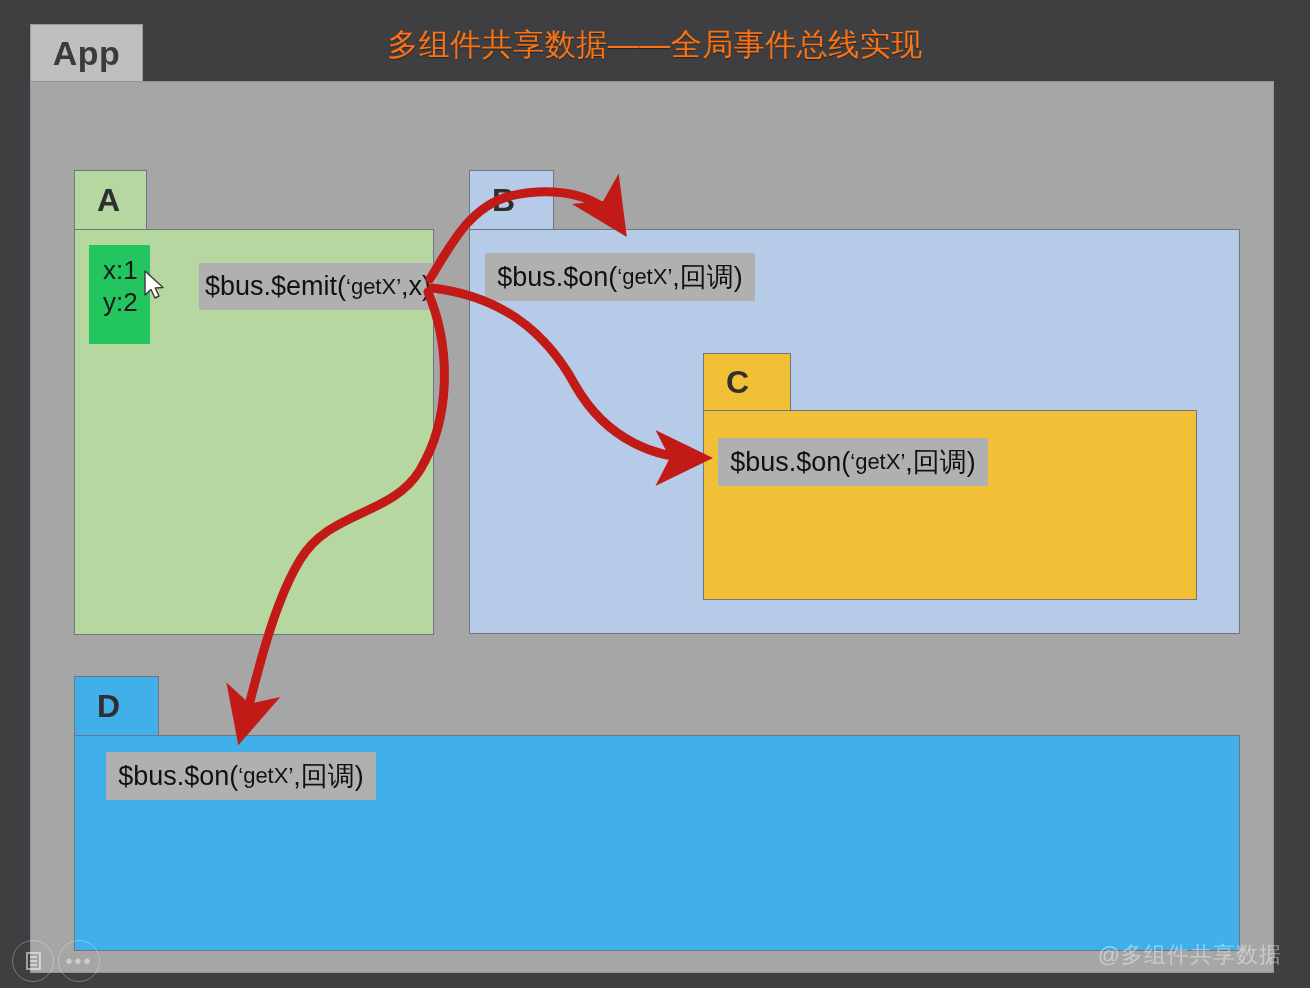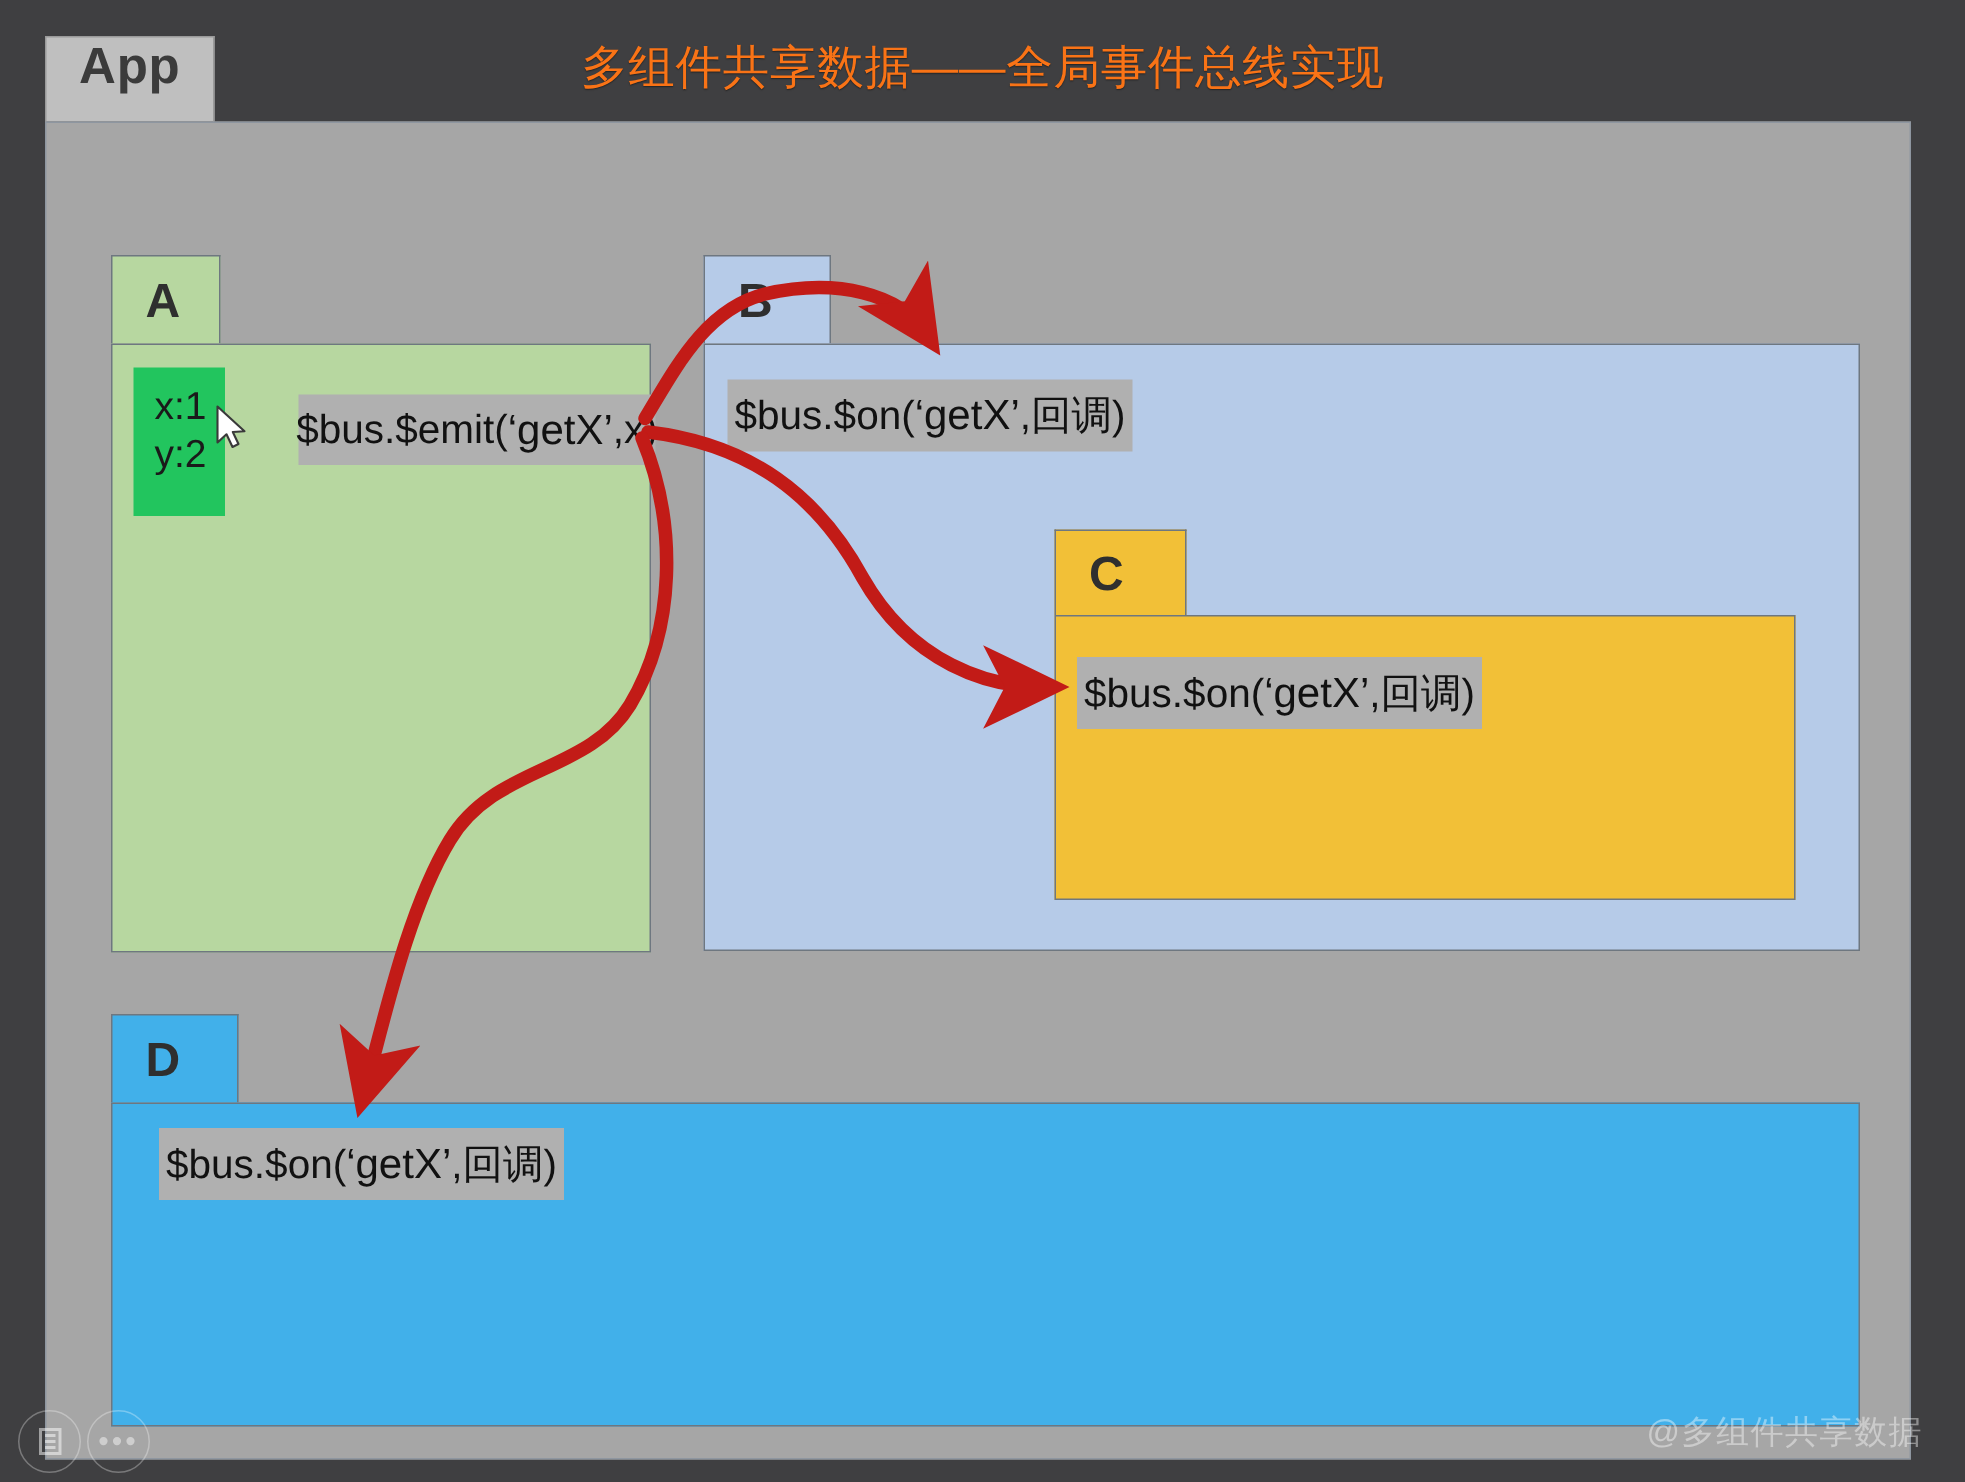--- a/index.html
+++ b/index.html
@@ -41,21 +41,21 @@
   
   #app-tab {
     position: absolute;
     left: 30px; top: 24px;
     width: 113px; height: 57px;
     background: #bfbfbf;
     border: 1px solid #9a9a9a;
     border-bottom: none;
     box-sizing: border-box;
     display: flex;
-    align-items: flex-start;
+    align-items: center;
     justify-content: center;
     color: #3b3b3b;
     font-size: 34px;
     font-weight: bold;
     letter-spacing: 0.5px;
   }
 
   
   #app-panel {
     position: absolute;
@@ -102,21 +102,21 @@
     color: #111;
     display: flex;
     align-items: center;
     justify-content: center;
     white-space: nowrap;
     font-size: 27px;
     letter-spacing: 0px;
     box-sizing: border-box;
     padding: 0 12px;
   }
-  .chip .sm { font-size: 28px; }
+  .chip .sm { font-size: 22px; }
 
   
   #a-data {
     position: absolute;
     background: #22c55e;
     color: #1a1a1a;
     font-size: 26px;
     line-height: 32px;
     box-sizing: border-box;
     padding: 9px 12px 26px 14px;

